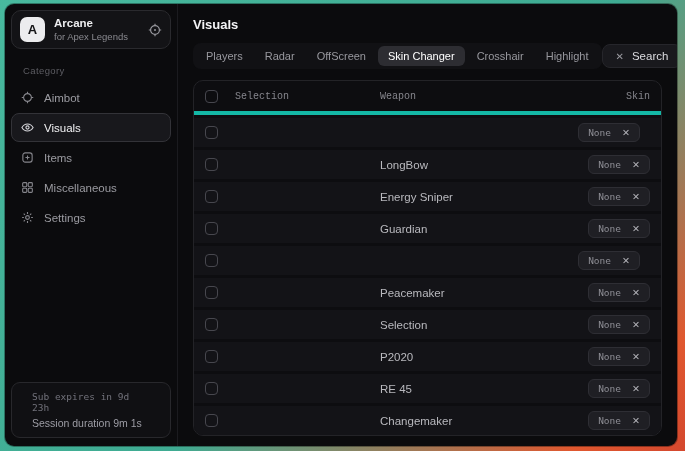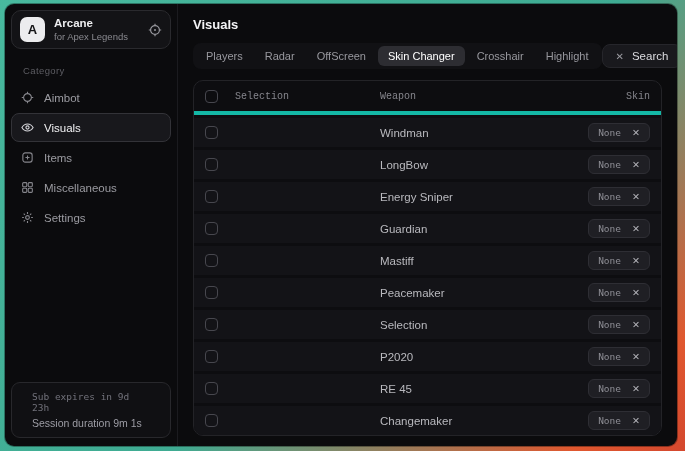--- a/index.html
+++ b/index.html
@@ -171,21 +171,20 @@
         <span class="checkbox"></span>
         <span>Selection</span>
         <span>Weapon</span>
         <span class="th-skin">Skin</span>
       </div>
       <div class="rows">
 
       <div class="trow row">
             <span class="checkbox"></span>
             <span></span>
-            <span class="weapon">Windman</span>
             <span class="skin-badge">
               <span class="skin-label">None</span>
               <span class="skin-x">✕</span>
             </span>
           </div>
           <div class="trow row">
             <span class="checkbox"></span>
             <span></span>
             <span class="weapon">LongBow</span>
             <span class="skin-badge">
@@ -207,21 +206,20 @@
             <span></span>
             <span class="weapon">Guardian</span>
             <span class="skin-badge">
               <span class="skin-label">None</span>
               <span class="skin-x">✕</span>
             </span>
           </div>
           <div class="trow row">
             <span class="checkbox"></span>
             <span></span>
-            <span class="weapon">Mastiff</span>
             <span class="skin-badge">
               <span class="skin-label">None</span>
               <span class="skin-x">✕</span>
             </span>
           </div>
           <div class="trow row">
             <span class="checkbox"></span>
             <span></span>
             <span class="weapon">Peacemaker</span>
             <span class="skin-badge">

